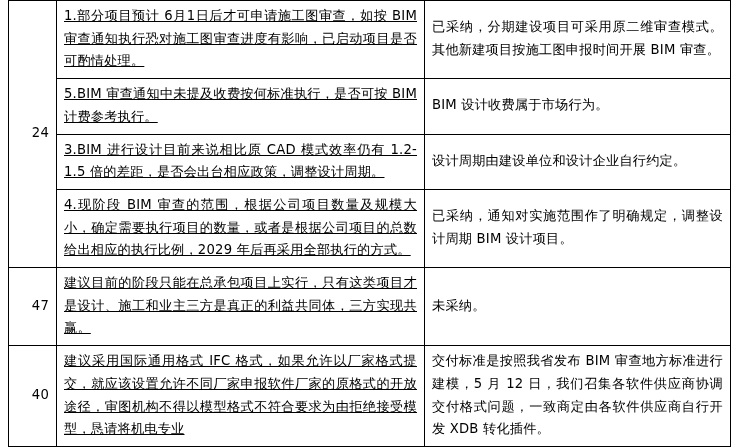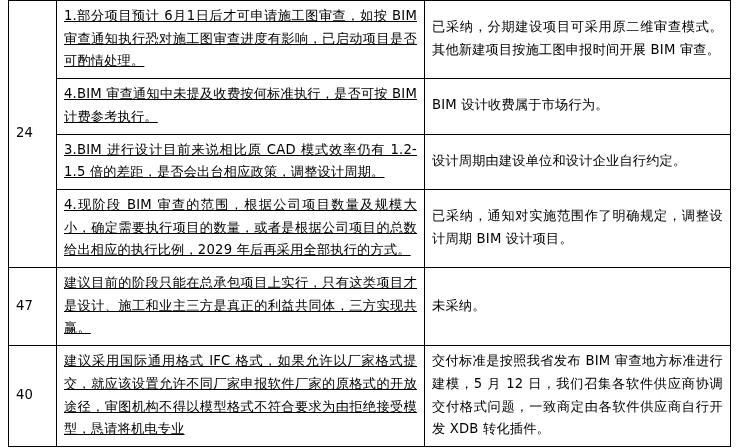--- a/index.html
+++ b/index.html
@@ -32,21 +32,21 @@
     padding: 4px 7px 5px 7px;
     font-size: 13.2px;
     line-height: 1.72;
     letter-spacing: 0.2px;
   }
   col.c-num { width: 48px; }
   col.c-body { width: 368px; }
   col.c-resp { width: 306px; }
 
   td.num-cell {
-    text-align: left;
+    text-align: right;
     vertical-align: middle;
     font-size: 13.5px;
   }
   td.body-cell {
     text-align: justify;
     text-justify: inter-ideograph;
     vertical-align: middle;
     text-decoration: underline;
   }
   td.resp-cell {
@@ -66,21 +66,21 @@
       <col class="c-resp">
     </colgroup>
     <tbody>
 
       <tr>
         <td class="num-cell" rowspan="4">24</td>
         <td class="body-cell">1.部分项目预计 6月1日后才可申请施工图审查，如按 BIM 审查通知执行恐对施工图审查进度有影响，已启动项目是否可酌情处理。</td>
         <td class="resp-cell">已采纳，分期建设项目可采用原二维审查模式。其他新建项目按施工图申报时间开展 BIM 审查。</td>
       </tr>
       <tr>
-        <td class="body-cell">4.BIM 审查通知中未提及收费按何标准执行，是否可按 BIM 计费参考执行。</td>
+        <td class="body-cell">5.BIM 审查通知中未提及收费按何标准执行，是否可按 BIM 计费参考执行。</td>
         <td class="resp-cell">BIM 设计收费属于市场行为。</td>
       </tr>
       <tr>
         <td class="body-cell">3.BIM 进行设计目前来说相比原 CAD 模式效率仍有 1.2-1.5 倍的差距，是否会出台相应政策，调整设计周期。</td>
         <td class="resp-cell">设计周期由建设单位和设计企业自行约定。</td>
       </tr>
       <tr>
         <td class="body-cell">4.现阶段 BIM 审查的范围，根据公司项目数量及规模大小，确定需要执行项目的数量，或者是根据公司项目的总数给出相应的执行比例，2029 年后再采用全部执行的方式。</td>
         <td class="resp-cell">已采纳，通知对实施范围作了明确规定，调整设计周期 BIM 设计项目。</td>
       </tr>

